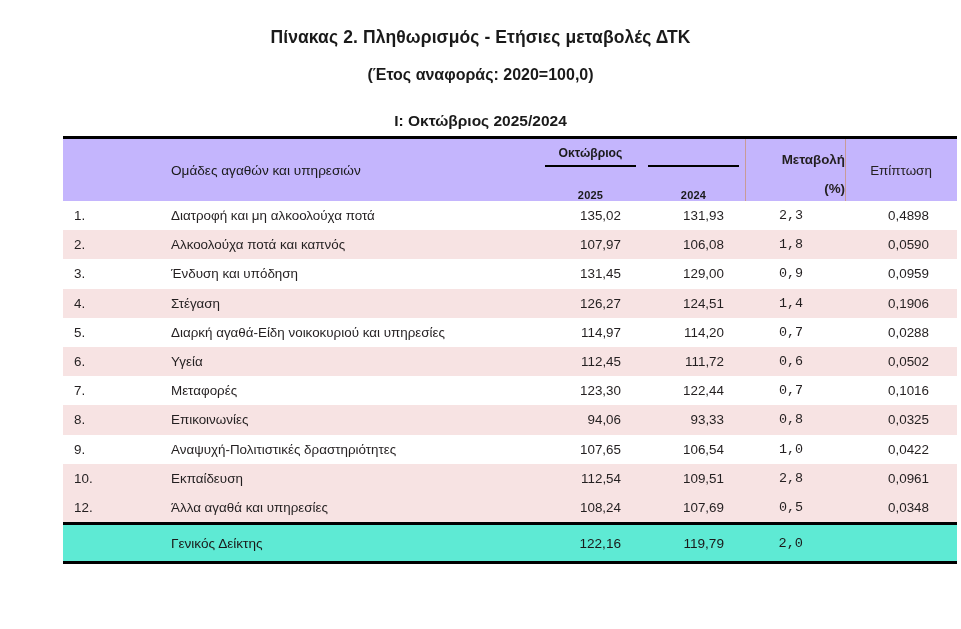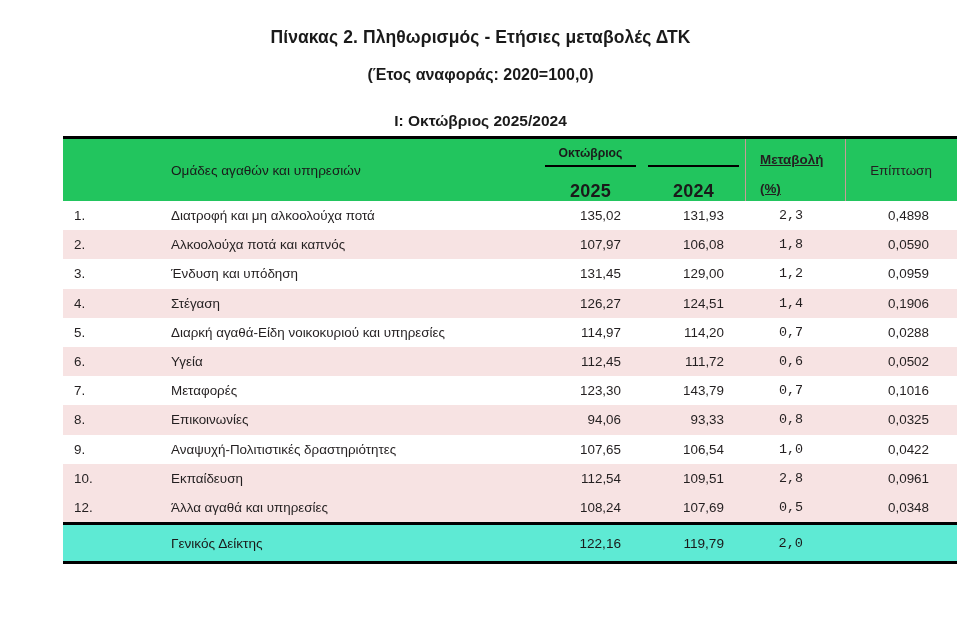--- a/index.html
+++ b/index.html
@@ -73,21 +73,21 @@
   
   col.c-num    { width: 52px; }
   col.c-label  { width: 424px; }
   col.c-y1     { width: 103px; }
   col.c-y2     { width: 103px; }
   col.c-chg    { width: 100px; }
   col.c-imp    { width: 112px; }
 
   
   .hdr-row > th {
-    background: #22c55e;
+    background: #c4b5fd;
     height: 62px;
     position: relative;
   }
   .hdr-top-rule {
     border-top: 3.5px solid #000000;
   }
 
   .hdr-groups-cell {
     text-align: left;
     padding-left: 56px !important;
@@ -112,32 +112,31 @@
     padding-top: 8px;
     line-height: 1.1;
   }
   .hdr-month-rule {
     height: 0;
     border-bottom: 2.2px solid #000000;
     margin: 5px 6px 0 6px;
   }
   .hdr-year {
     font-weight: bold;
-    font-size: 18px;
+    font-size: 11px;
     color: #1a1a1a;
     text-align: center;
-    padding-top: 14px;
+    padding-top: 22px;
     letter-spacing: 0.2px;
   }
 
   .hdr-chg {
     position: relative;
-    text-align: left;
+    text-align: right;
     padding-left: 15px !important;
-    text-decoration: underline;
   }
   .hdr-chg .l1 {
     display: block;
     font-weight: bold;
     font-size: 13.4px;
     padding-top: 8px;
     line-height: 1.15;
   }
   .hdr-chg .l2 {
     display: block;
@@ -276,21 +275,21 @@
             <td class="cell-val">107,97</td>
             <td class="cell-val">106,08</td>
             <td class="cell-chg">1,8</td>
             <td class="cell-imp">0,0590</td>
           </tr>
           <tr class="brow">
             <td class="cell-num">3.</td>
             <td class="cell-label">Ένδυση και υπόδηση</td>
             <td class="cell-val">131,45</td>
             <td class="cell-val">129,00</td>
-            <td class="cell-chg">1,2</td>
+            <td class="cell-chg">0,9</td>
             <td class="cell-imp">0,0959</td>
           </tr>
           <tr class="brow alt">
             <td class="cell-num">4.</td>
             <td class="cell-label">Στέγαση</td>
             <td class="cell-val">126,27</td>
             <td class="cell-val">124,51</td>
             <td class="cell-chg">1,4</td>
             <td class="cell-imp">0,1906</td>
           </tr>
@@ -307,21 +306,21 @@
             <td class="cell-label">Υγεία</td>
             <td class="cell-val">112,45</td>
             <td class="cell-val">111,72</td>
             <td class="cell-chg">0,6</td>
             <td class="cell-imp">0,0502</td>
           </tr>
           <tr class="brow">
             <td class="cell-num">7.</td>
             <td class="cell-label">Μεταφορές</td>
             <td class="cell-val">123,30</td>
-            <td class="cell-val">143,79</td>
+            <td class="cell-val">122,44</td>
             <td class="cell-chg">0,7</td>
             <td class="cell-imp">0,1016</td>
           </tr>
           <tr class="brow alt">
             <td class="cell-num">8.</td>
             <td class="cell-label">Επικοινωνίες</td>
             <td class="cell-val">94,06</td>
             <td class="cell-val">93,33</td>
             <td class="cell-chg">0,8</td>
             <td class="cell-imp">0,0325</td>

